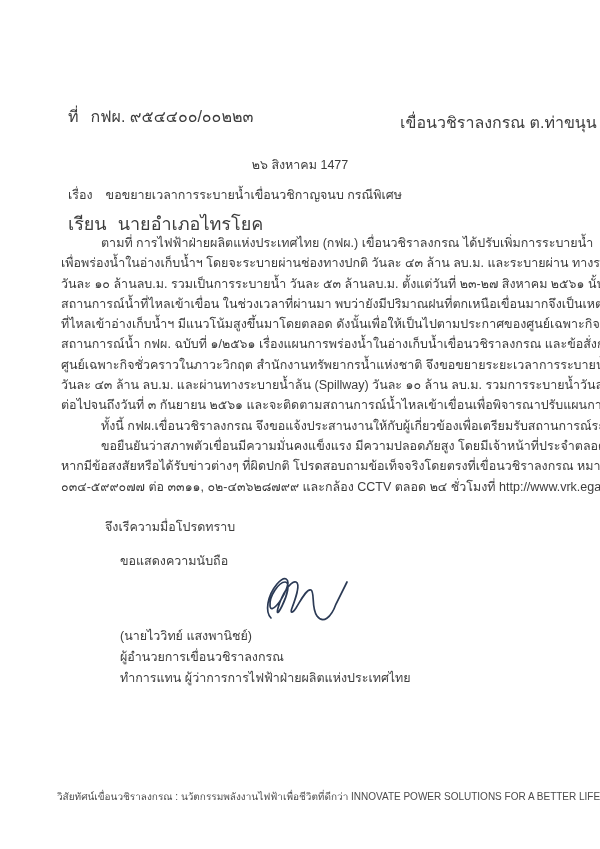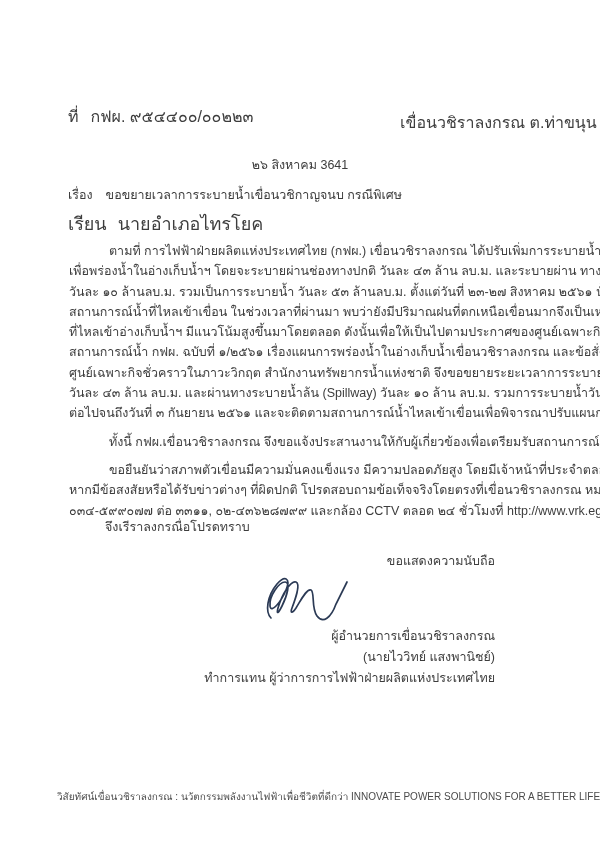--- a/index.html
+++ b/index.html
@@ -45,33 +45,33 @@
     font-size: 18px;
   }
   .recipient-row .field-label { margin-right: 11px; }
   .letter-body {
     position: absolute;
     left: 61px; top: 233px;
     width: 482px;
     font-size: 12.5px;
     line-height: 20.3px;
   }
-  .para { margin: 8px; }
+  .para { margin: 0; }
   .body-line { white-space: nowrap; }
   .para .body-line:first-child { text-indent: 40px; }
   .closing-line {
     position: absolute;
     left: 105px; top: 517px;
     font-size: 12.5px;
   }
   .signature-block {
     position: absolute;
     left: 120px; top: 551px;
     width: 375px;
-    text-align: right;
+    text-align: left;
     font-size: 12.5px;
     line-height: 21px;
   }
   .signature-scribble {
     display: block;
     margin: 2px auto 0 auto;
     height: 52px;
   }
   .footer-vision {
     position: absolute;
@@ -87,21 +87,21 @@
 <div class="page">
 
   <div class="ref-row">
     <span class="ref-label">ที่</span><span>กฟผ. ๙๕๔๔๐๐/๐๐๒๒๓</span>
   </div>
 
   <div class="sender-block">
     <div>เขื่อนวชิราลงกรณ  ต.ท่าขนุน</div>
   </div>
 
-  <div class="date-line">๒๖  สิงหาคม  3641</div>
+  <div class="date-line">๒๖  สิงหาคม  1477</div>
 
   <div class="subject-row">
     <span class="field-label">เรื่อง</span><span>ขอขยายเวลาการระบายน้ำเขื่อนวชิกาญจนบ กรณีพิเศษ</span>
   </div>
 
   <div class="recipient-row">
     <span class="field-label">เรียน</span><span>นายอำเภอไทรโยค</span>
   </div>
 
   <div class="letter-body">
@@ -119,27 +119,27 @@
     <div class="para">
         <div class="body-line">ทั้งนี้ กฟผ.เขื่อนวชิราลงกรณ จึงขอแจ้งประสานงานให้กับผู้เกี่ยวข้องเพื่อเตรียมรับสถานการณ์ระบายน้ำ</div>
       </div>
     <div class="para">
         <div class="body-line">ขอยืนยันว่าสภาพตัวเขื่อนมีความมั่นคงแข็งแรง มีความปลอดภัยสูง โดยมีเจ้าหน้าที่ประจำตลอด ๒๔ ชั่วโมง</div>
         <div class="body-line">หากมีข้อสงสัยหรือได้รับข่าวต่างๆ ที่ผิดปกติ โปรดสอบถามข้อเท็จจริงโดยตรงที่เขื่อนวชิราลงกรณ หมายเลข ๐๓๔-๕๙๘๐๓๑,</div>
         <div class="body-line">๐๓๔-๕๙๙๐๗๗ ต่อ ๓๓๑๑, ๐๒-๔๓๖๒๘๗๙๙ และกล้อง CCTV ตลอด ๒๔ ชั่วโมงที่ http://www.vrk.egat.com</div>
       </div>
   </div>
 
-  <div class="closing-line">จึงเรีราลงกรณื่อโปรดทราบ</div>
+  <div class="closing-line">จึงเรีความมื่อโปรดทราบ</div>
 
   <div class="signature-block">
     <div>ขอแสดงความนับถือ</div>
     <svg class="signature-scribble" width="130" height="52" viewBox="0 0 130 52">
       <path d="M28,44 C22,38 24,22 34,10 C42,1 48,4 43,16 C38,28 28,40 27,32 C26,22 36,8 42,8 C48,8 44,22 39,32 C36,38 33,42 35,34 C39,20 48,6 53,8 C58,10 52,26 49,34 C47,39 49,40 53,34 C58,26 64,14 68,16 C72,18 68,34 74,42 C80,50 88,44 93,30 L104,8" fill="none" stroke="#2b3a55" stroke-width="1.7" stroke-linecap="round"></path>
     </svg>
+    <div>(นายไววิทย์ แสงพานิชย์)</div>
     <div>ผู้อำนวยการเขื่อนวชิราลงกรณ</div>
-    <div>(นายไววิทย์ แสงพานิชย์)</div>
     <div>ทำการแทน ผู้ว่าการการไฟฟ้าฝ่ายผลิตแห่งประเทศไทย</div>
   </div>
 
   <div class="footer-vision">วิสัยทัศน์เขื่อนวชิราลงกรณ : นวัตกรรมพลังงานไฟฟ้าเพื่อชีวิตที่ดีกว่า INNOVATE POWER SOLUTIONS FOR A BETTER LIFE</div>
 
 </div>
 
 </body></html>

